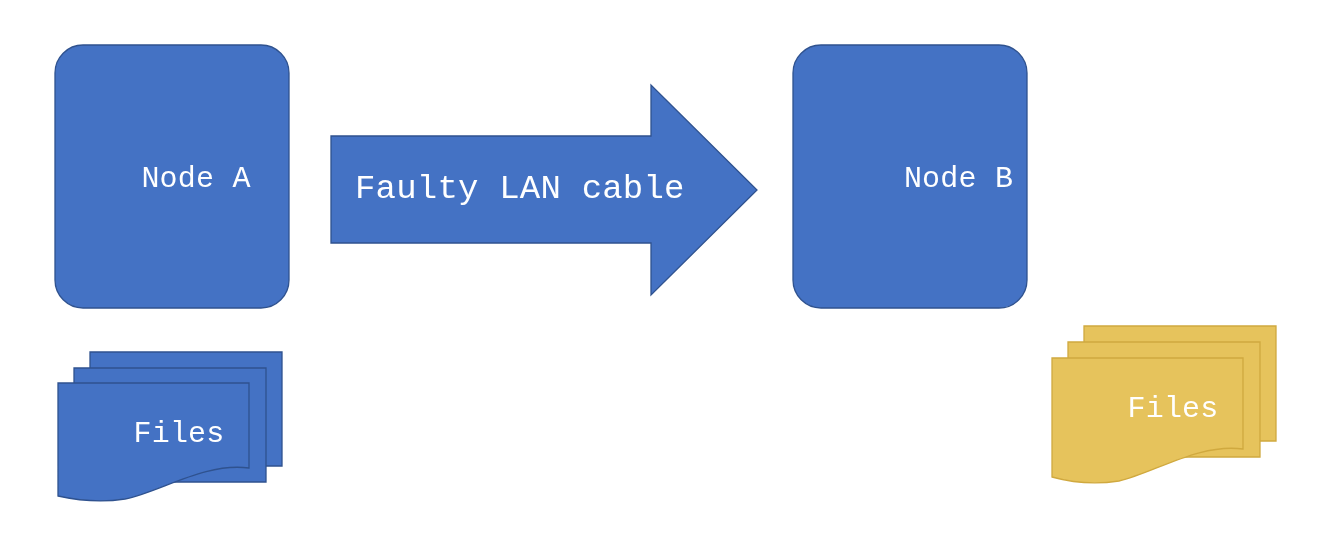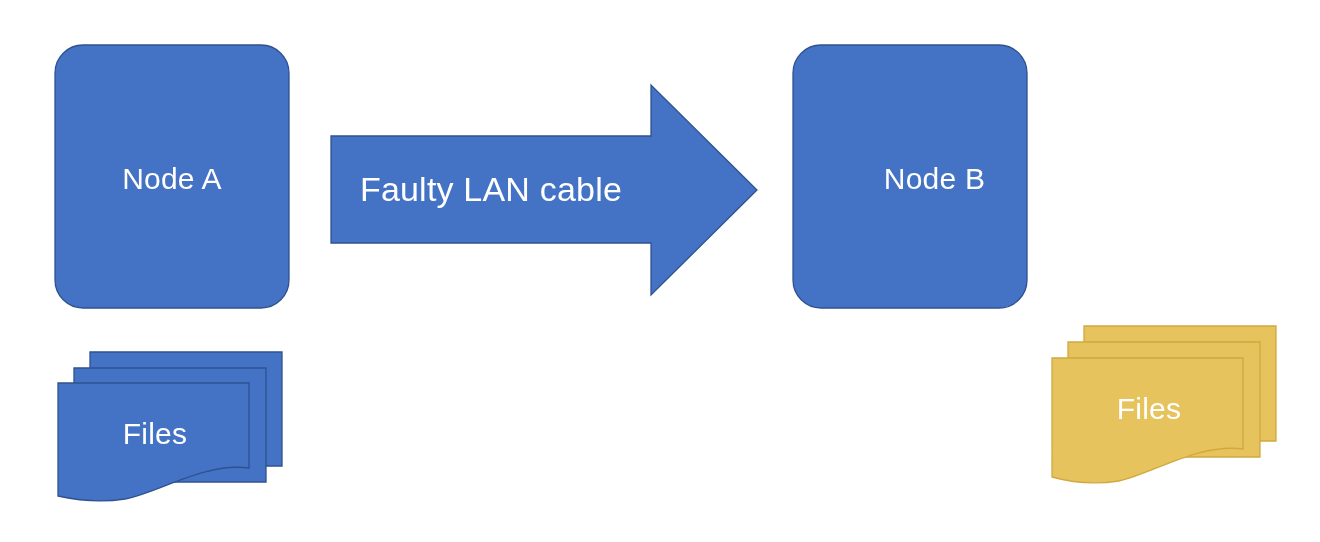--- a/index.html
+++ b/index.html
@@ -17,25 +17,26 @@
   #canvas {
     position: absolute;
     left: 0;
     top: 0;
     width: 1320px;
     height: 542px;
   }
   .shape-label {
     position: absolute;
     color: #ffffff;
-    font-family: Liberation Sans, sans-serif;
+    font-family: Liberation Mono, monospace;
     font-weight: 400;
     white-space: nowrap;
     pointer-events: none;
     letter-spacing: 0.2px;
+    padding-left: 24px;
   }
   #node-a-label {
     left: 55px;
     top: 162px;
     width: 234px;
     text-align: center;
     font-size: 30px;
     line-height: 34px;
   }
   #node-b-label {

